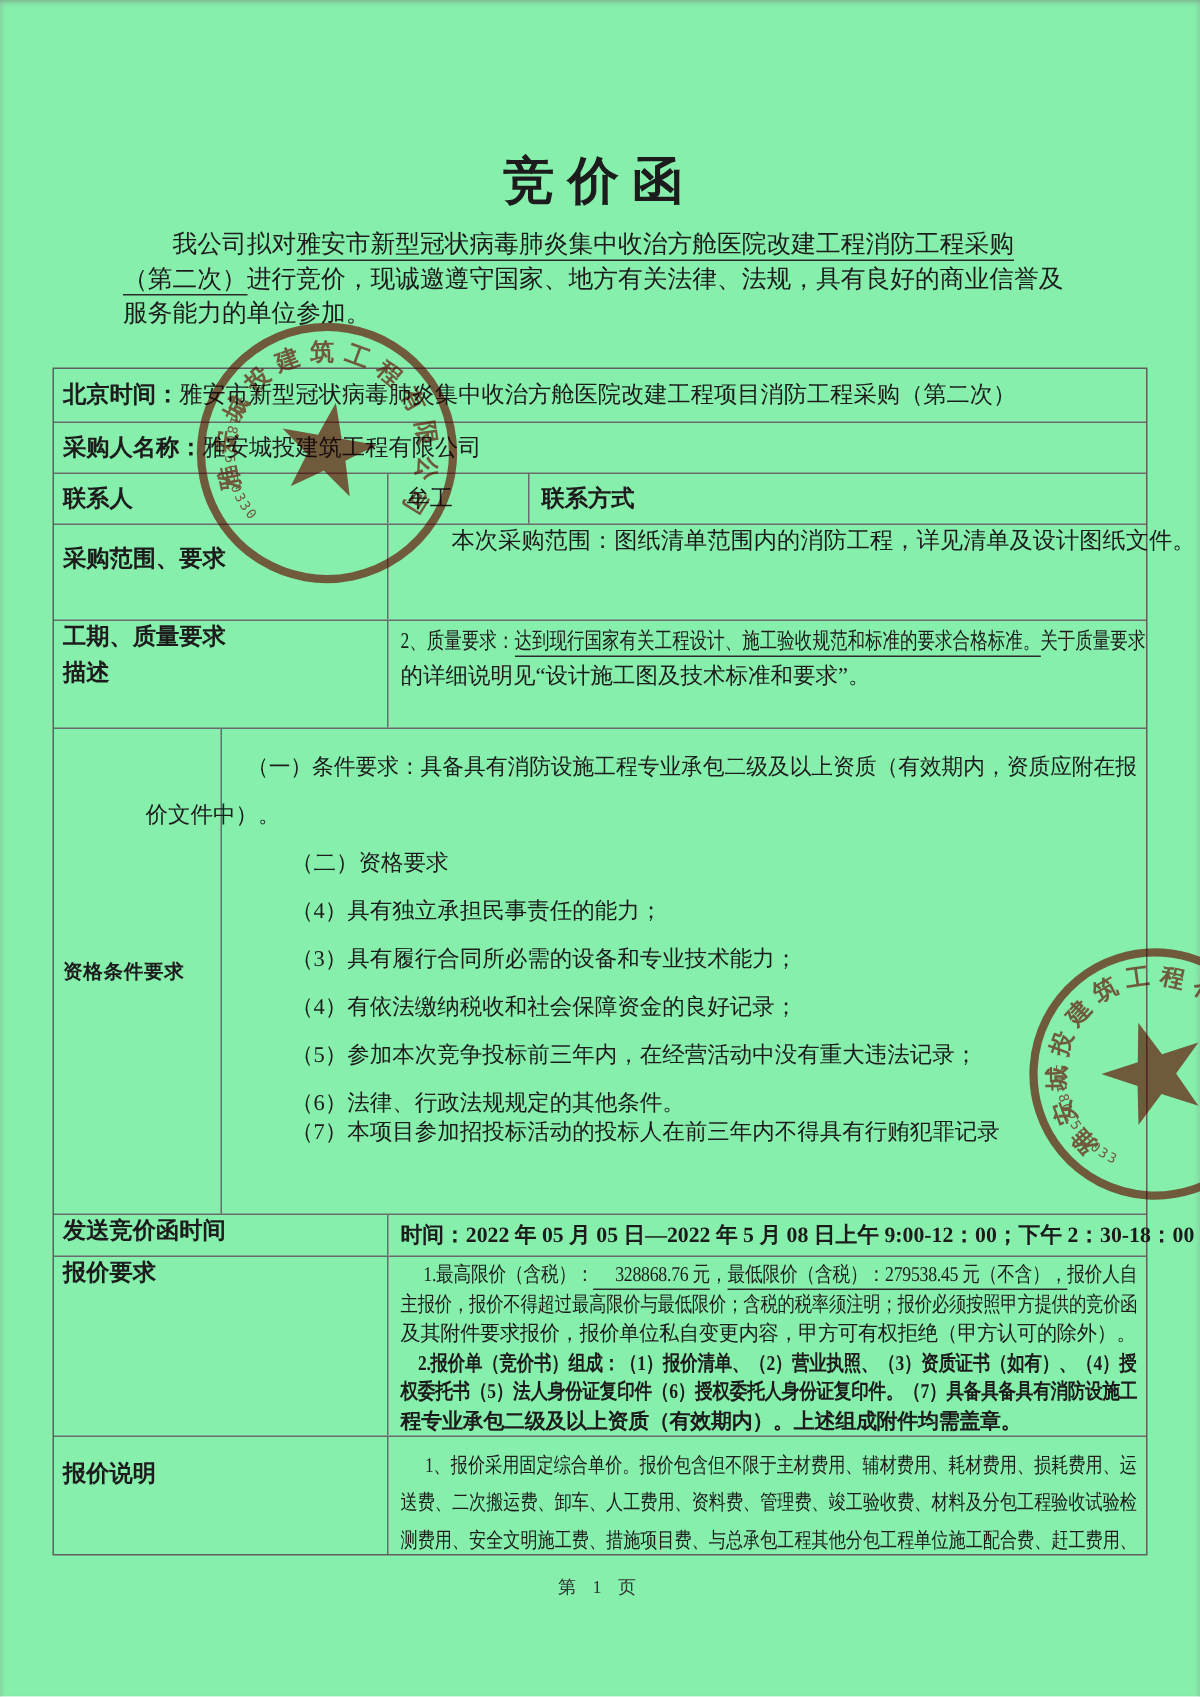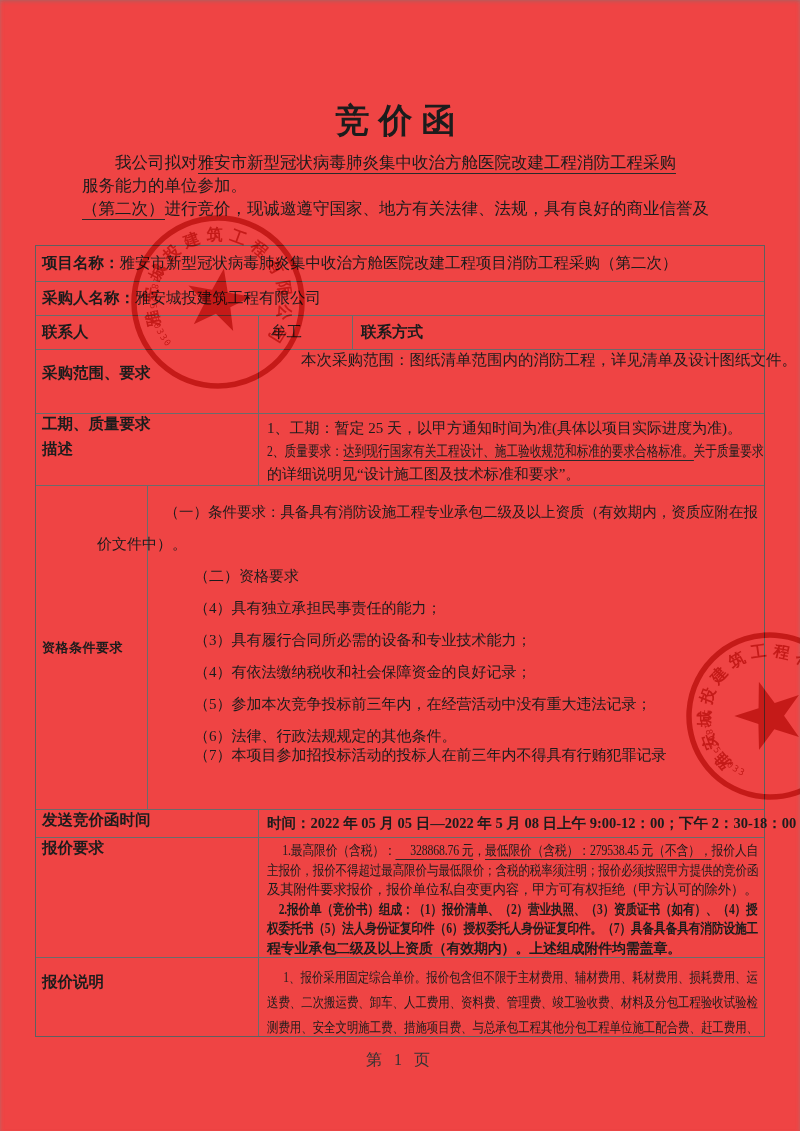--- a/index.html
+++ b/index.html
@@ -1,17 +1,17 @@
 <!DOCTYPE html>
 <html><head>
 <meta charset="utf-8">
 <style>
   html,body{margin:0;padding:0;background:#ffffff;}
   body{font-family:"Liberation Serif","DejaVu Serif",serif;color:#1c1c1c;}
-  .page{position:relative;width:800px;height:1131px;background:#ef4444;overflow:hidden;
+  .page{position:relative;width:800px;height:1131px;background:#86efac;overflow:hidden;
         box-shadow:inset 0 3px 4px -2px rgba(120,120,120,.55), inset 3px 0 4px -3px rgba(150,150,150,.4), inset -3px 0 4px -3px rgba(150,150,150,.4);}
   .title{position:absolute;top:98px;left:0;width:100%;text-align:center;font-size:34px;font-weight:bold;letter-spacing:9px;}
   .intro{position:absolute;top:151px;left:82px;width:642px;font-size:16.5px;}
   .introline{white-space:nowrap;line-height:23px;}
   .ind2{padding-left:33px;}
   .u{border-bottom:1.2px solid #2a2a2a;padding-bottom:1px;}
   
   .tbl{position:absolute;left:35px;top:245px;width:730px;border:1.6px solid #5f5f5f;box-sizing:border-box;background:transparent;}
   .row{display:flex;box-sizing:border-box;border-top:1.2px solid #6b6b6b;align-items:stretch;}
   .row:first-child{border-top:none;}
@@ -48,44 +48,44 @@
   .time-val{display:flex;align-items:center;padding-left:8px;font-weight:bold;font-size:14.5px;}
   
   .quote-val{padding:3px 6px 0 8px;font-size:14px;line-height:19.5px;letter-spacing:-0.2px;}
   .p1l1{text-indent:18px;}
   .boldp{font-weight:bold;}
   .p2l1{text-indent:14px;}
   
   .note-labcol{justify-content:flex-start;padding-top:14px;}
   .note-val{padding:7px 6px 0 8px;font-size:14px;line-height:25px;}
   .note-l1{text-indent:20px;}
-  .footer{position:absolute;top:1050px;left:0;width:100%;text-align:center;font-size:16px;letter-spacing:4px;font-family:"Liberation Serif",serif;color:#333;}
+  .footer{position:absolute;top:1050px;left:0;width:100%;text-align:center;font-size:12px;letter-spacing:4px;font-family:"Liberation Serif",serif;color:#333;}
   
   .stamp{position:absolute;mix-blend-mode:multiply;opacity:.85;}
   .stamp1{left:128px;top:212px;transform:rotate(10deg);}
   .stamp2{left:682px;top:628px;transform:rotate(-18deg);}
 </style>
 </head>
 <body>
 
 <div class="page">
 
   <div class="title">竞价函</div>
 
   <div class="intro">
     <div class="introline fit ind2"><span>我公司拟对</span><span class="u">雅安市新型冠状病毒肺炎集中收治方舱医院改建工程消防工程采购</span></div>
+    <div class="introline fit"><span class="u">（第二次）</span><span>进行竞价，现诚邀遵守国家、地方有关法律、法规，具有良好的商业信誉及</span></div>
     <div class="introline">服务能力的单位参加。</div>
-    <div class="introline fit"><span class="u">（第二次）</span><span>进行竞价，现诚邀遵守国家、地方有关法律、法规，具有良好的商业信誉及</span></div>
   </div>
 
   <div class="tbl">
 
     <div class="row r1">
       <div class="cell fullcell">
-        <span class="lab" style="padding-left:0">项目名称：</span>
+        <span class="lab" style="padding-left:0">北京时间：</span>
           <span class="val fit">雅安市新型冠状病毒肺炎集中收治方舱医院改建工程项目消防工程采购（第二次）</span>
       </div>
     </div>
 
     <div class="row r2">
       <div class="cell fullcell">
         <span class="lab" style="padding-left:0">采购人名称：</span>
           <span class="val fit">雅安城投建筑工程有限公司</span>
       </div>
     </div>
@@ -108,21 +108,20 @@
       <div class="cell valcol vline scope-val">
         <div class="fit">本次采购范围：图纸清单范围内的消防工程，详见清单及设计图纸文件。</div>
       </div>
     </div>
 
     <div class="row r5">
       <div class="cell labcol">
           <span class="lab">工期、质量要求</span>
         </div>
       <div class="cell valcol vline sched-val">
-        <div class="fit">1、工期：暂定 25 天，以甲方通知时间为准(具体以项目实际进度为准)。</div>
         <div class="fit" style="transform-origin: left center; transform: scaleX(0.778997);"><span>2、质量要求：</span><span class="u">达到现行国家有关工程设计、施工验收规范和标准的要求合格标准。</span><span>关于质量要求</span></div>
         <div class="fit">的详细说明见“设计施工图及技术标准和要求”。</div>
       </div>
     </div>
 
     <div class="row r6">
       <div class="cell q-labcol">
           <span class="lab">资格条件要求</span>
         </div>
       <div class="cell valcol vline q-val">

